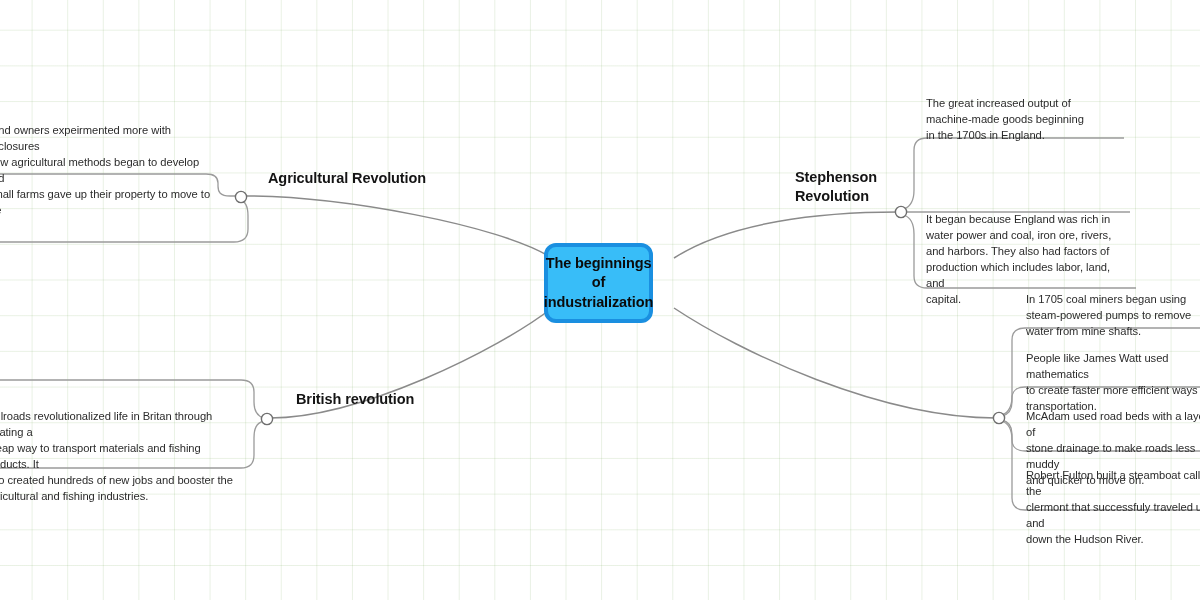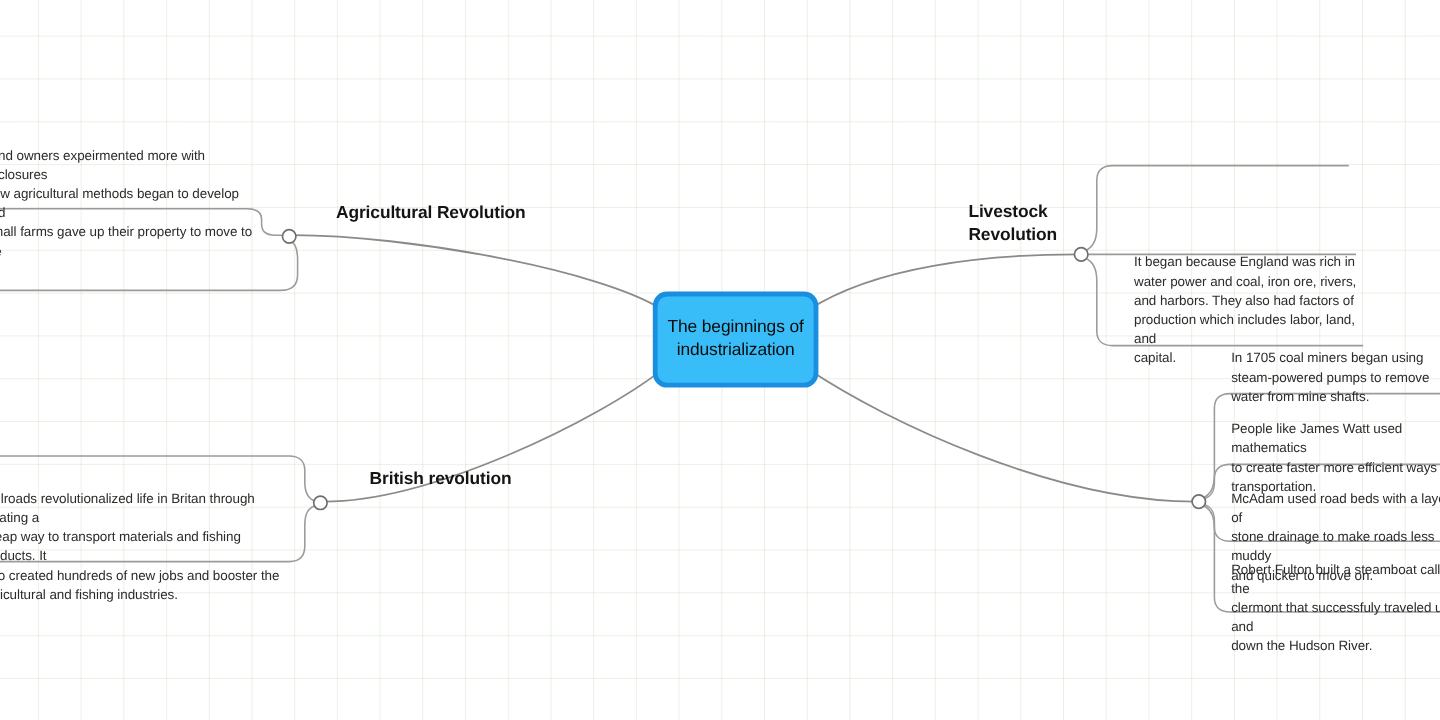--- a/index.html
+++ b/index.html
@@ -46,49 +46,48 @@
     fill: #ffffff;
     stroke: #6f6f6f;
     stroke-width: 1.4;
   }
 
   
   #root-node {
     position: absolute;
     left: 544px;
     top: 243px;
-    width: 138px;
+    width: 109px;
     height: 80px;
     box-sizing: border-box;
     background: #38bdf8;
     border: 4px solid #1a8fe0;
     border-radius: 12px;
     display: flex;
     align-items: center;
     justify-content: center;
     text-align: center;
     color: #0b0b0b;
     font-size: 14.5px;
-    font-weight: normal;
+    font-weight: bold;
     line-height: 1.32;
     letter-spacing: -0.1px;
     z-index: 5;
   }
 
   
   .branch-title {
     position: absolute;
     font-size: 14.5px;
     font-weight: bold;
     color: #141414;
     letter-spacing: -0.1px;
     line-height: 1.3;
     z-index: 4;
     white-space: pre-line;
-    margin-left: 12px;
   }
   #title-agricultural { left: 268px; top: 169px; }
   #title-railroad     { left: 296px; top: 390px; }
   #title-industrial   { left: 795px; top: 168px; }
   #title-transport    { left: 796px; top: 390px; }
 
   
   .leaf {
     position: absolute;
     font-size: 11.2px;
@@ -102,21 +101,21 @@
 
   
   #leaf-ag-1 { left: -14px; top: 123px; width: 232px; }
   #leaf-ag-2 { left: 44px;  top: 194px; width: 180px; }
   #leaf-rr-1 { left: 22px;  top: 338px; width: 224px; }
   #leaf-rr-2 { left: -16px; top: 409px; width: 258px; }
 
   
   #leaf-in-1 { left: 926px;  top: 96px;  width: 160px; }
   #leaf-in-2 { left: 926px;  top: 154px; width: 196px; }
-  #leaf-in-3 { left: 926px;  top: 212px; width: 196px; margin-left: 19px; }
+  #leaf-in-3 { left: 926px;  top: 212px; width: 196px; }
   #leaf-tr-1 { left: 1026px; top: 292px; width: 178px; }
   #leaf-tr-2 { left: 1026px; top: 351px; width: 190px; }
   #leaf-tr-3 { left: 1026px; top: 409px; width: 188px; }
   #leaf-tr-4 { left: 1026px; top: 468px; width: 188px; }
 </style>
 </head>
 <body>
 
 <div id="canvas">
 
@@ -152,35 +151,38 @@
   </svg>
 
   <div id="root-node">The beginnings
 of
 industrialization</div>
 
   <div class="branch-title" id="title-agricultural">Agricultural Revolution</div>
 
   <div class="branch-title" id="title-railroad">British revolution</div>
 
-  <div class="branch-title" id="title-industrial">Livestock
+  <div class="branch-title" id="title-industrial">Stephenson
 Revolution</div>
 
 
   <div class="leaf clip-left" id="leaf-ag-1">Land owners expeirmented more with enclosures
 New agricultural methods began to develop and
 Small farms gave up their property to move to the</div>
 
 
 
   <div class="leaf clip-left" id="leaf-rr-2">Railroads revolutionalized life in Britan through creating a
 cheap way to transport materials and fishing products. It
 also created hundreds of new jobs and booster the
 agricultural and fishing industries.</div>
 
+  <div class="leaf" id="leaf-in-1">The great increased output of
+machine-made goods beginning
+in the 1700s in England.</div>
 
 
   <div class="leaf" id="leaf-in-3">It began because England was rich in
 water power and coal, iron ore, rivers,
 and harbors. They also had factors of
 production which includes labor, land, and
 capital.</div>
 
   <div class="leaf" id="leaf-tr-1">In 1705 coal miners began using
 steam-powered pumps to remove

